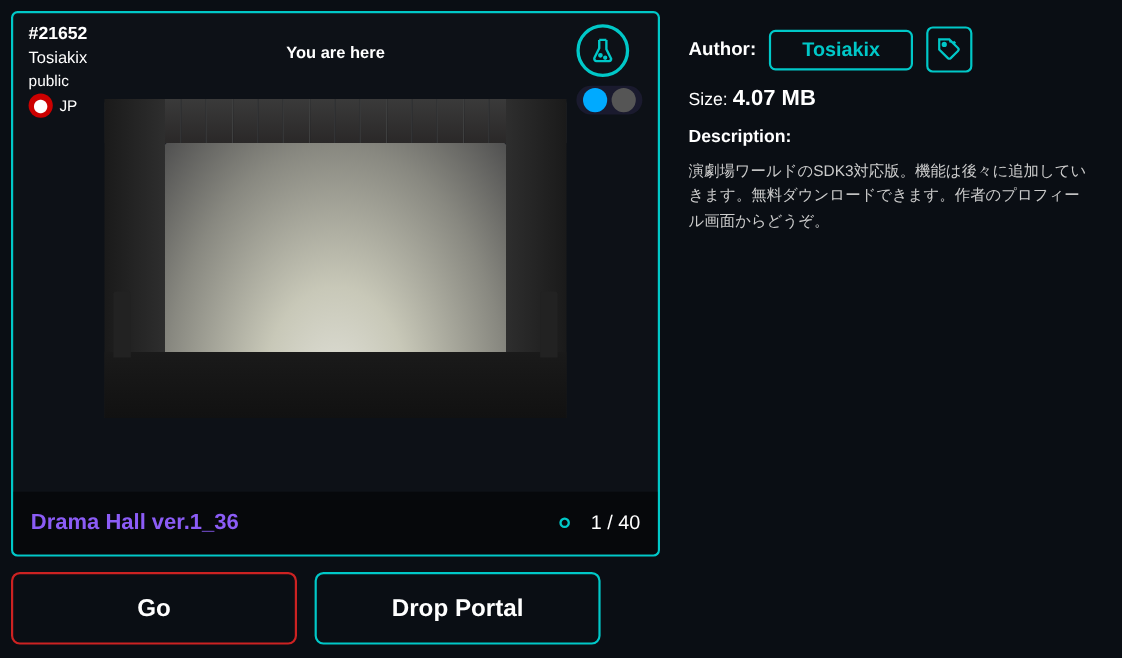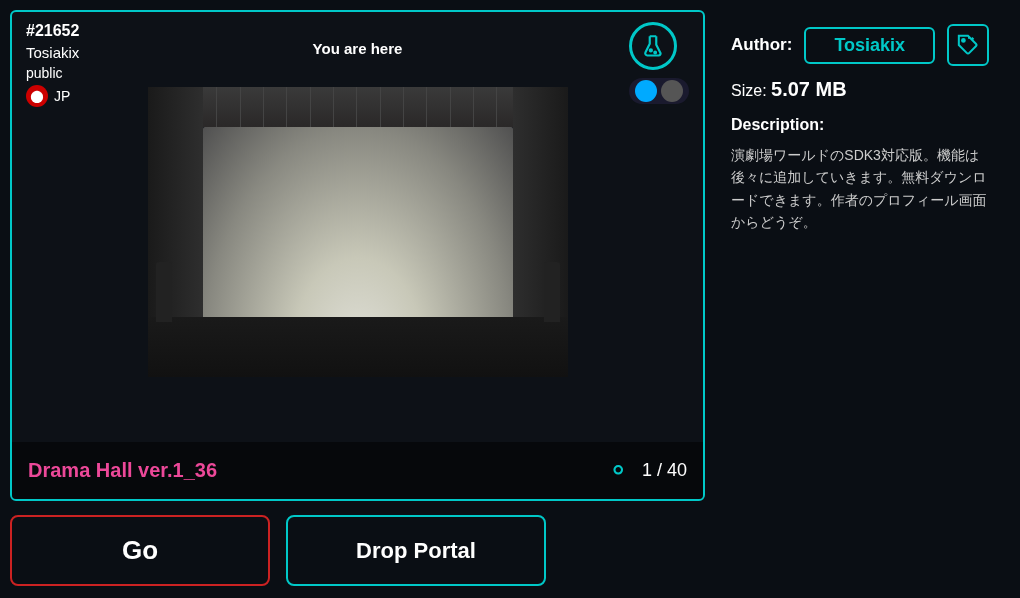--- a/index.html
+++ b/index.html
@@ -16,21 +16,21 @@
 
     .main-container {
       display: flex;
       flex: 1;
       padding: 10px 10px 0 10px;
       gap: 10px;
     }
 
     
     .left-panel {
-      width: 695px;
+      width: 590px;
       display: flex;
       flex-direction: column;
       border: 2px solid #00c8c8;
       border-radius: 6px;
       background: #0d1117;
       position: relative;
       overflow: hidden;
     }
 
     .world-meta {
@@ -228,21 +228,21 @@
 
     .world-footer {
       display: flex;
       align-items: center;
       padding: 12px 16px;
       background: rgba(0,0,0,0.5);
       gap: 12px;
     }
 
     .world-title {
-      color: #ec4899;
+      color: #8b5cf6;
       font-size: 20px;
       font-weight: bold;
       flex: 1;
     }
 
     .person-icon {
       color: #00c8c8;
       font-size: 28px;
     }
 
@@ -334,21 +334,21 @@
     }
 
     .btn-go {
       flex: 1;
       max-width: 260px;
       padding: 18px;
       border: 2px solid #cc2222;
       border-radius: 8px;
       background: transparent;
       color: #ffffff;
-      font-size: 26px;
+      font-size: 22px;
       font-weight: bold;
       cursor: pointer;
       text-align: center;
     }
 
     .btn-portal {
       flex: 1;
       max-width: 260px;
       padding: 18px;
       border: 2px solid #00c8c8;
@@ -468,21 +468,21 @@
           <circle cx="7" cy="7" r="1.5" fill="#00c8c8"></circle>
           <line x1="12" y1="4" x2="14" y2="4" stroke="#00c8c8"></line>
           <line x1="16" y1="4" x2="18" y2="6" stroke="#00c8c8"></line>
         </svg>
       </button>
     </div>
 
 
     <div class="info-row size-row">
       <span>Size:</span>
-      <span class="size-value">5.07 MB</span>
+      <span class="size-value">4.07 MB</span>
     </div>
 
 
 
     <div class="description-label">Description:</div>
     <div class="description-text">演劇場ワールドのSDK3対応版。機能は後々に追加していきます。無料ダウンロードできます。作者のプロフィール画面からどうぞ。</div>
   </div>
 </div>
 
 <div class="bottom-buttons">

